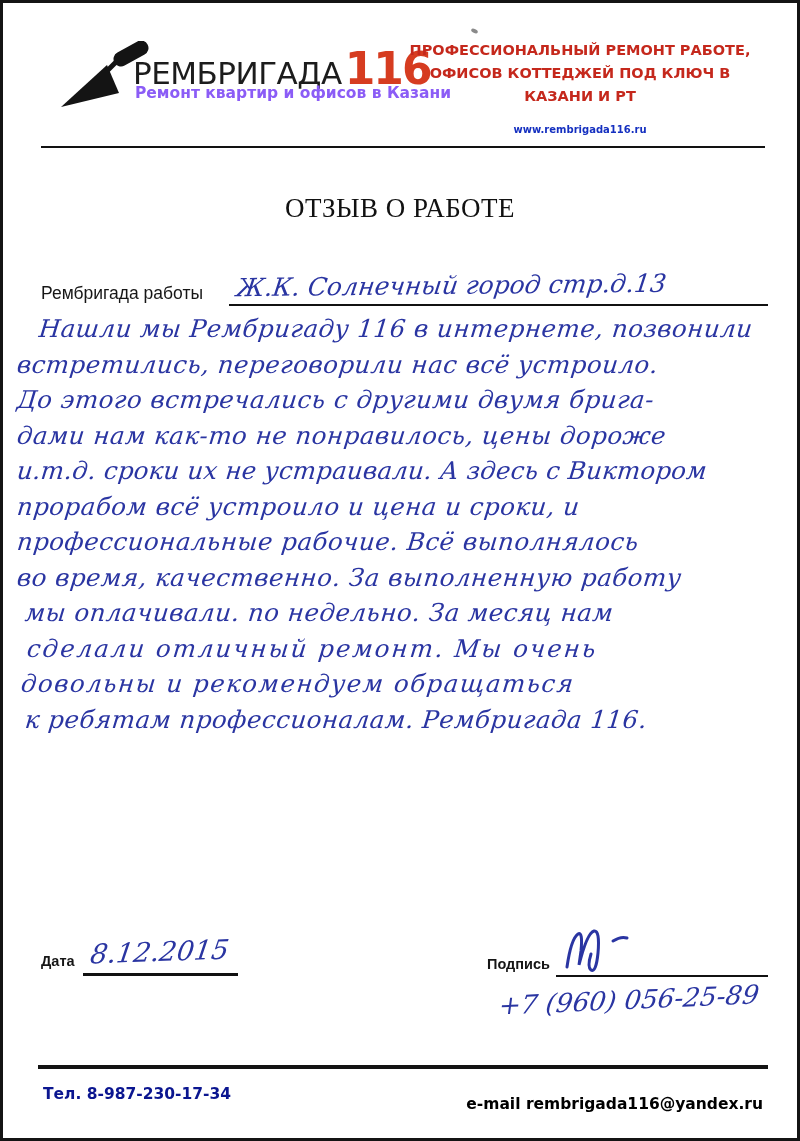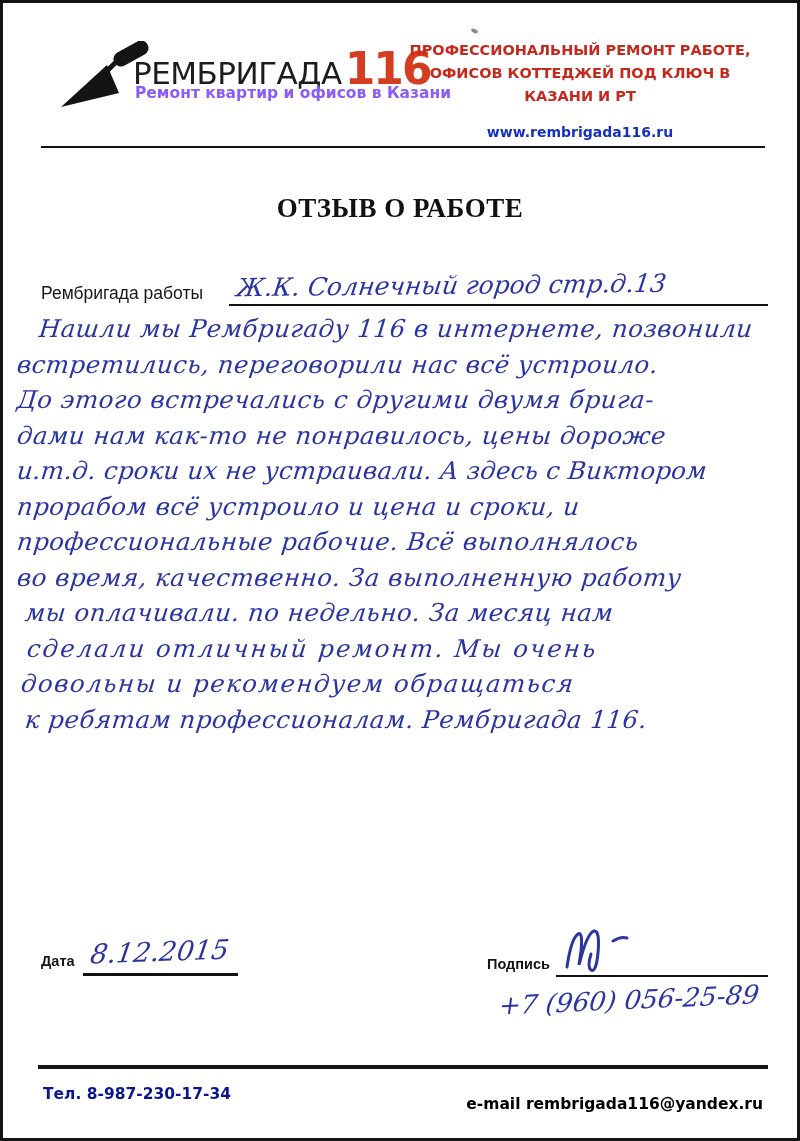--- a/index.html
+++ b/index.html
@@ -38,33 +38,33 @@
   .header-right {
     position: absolute; right: 32px; top: 36px; width: 370px; text-align: center;
   }
   .slogan {
     font-family: "DejaVu Sans", sans-serif;
     font-weight: bold; font-size: 14.5px; line-height: 23px; color: #c5281c;
   }
   .website {
     margin-top: 16px;
     font-family: "DejaVu Sans", sans-serif;
-    font-weight: bold; font-size: 14px; color: #1530c0;
+    font-weight: bold; font-size: 10px; color: #1530c0;
   }
 
   .header-rule {
     position: absolute; left: 38px; top: 143px; width: 724px; height: 2px;
     background: #121212;
   }
 
   
   .doc-title {
     position: absolute; left: 0; top: 190px; width: 100%; text-align: center;
     font-family: "Liberation Serif", serif;
-    font-weight: bold; font-size: 27px; letter-spacing: 0.5px; color: #111;
+    font-weight: normal; font-size: 27px; letter-spacing: 0.5px; color: #111;
   }
 
   
   .works-row { position: absolute; left: 38px; top: 272px; width: 727px; }
   .works-label {
     position: absolute; left: 0; top: 8px;
     font-size: 17.5px; color: #161616; white-space: nowrap;
   }
   .works-underline {
     position: absolute; left: 188px; top: 29px; width: 539px; height: 2px; background: #111;

